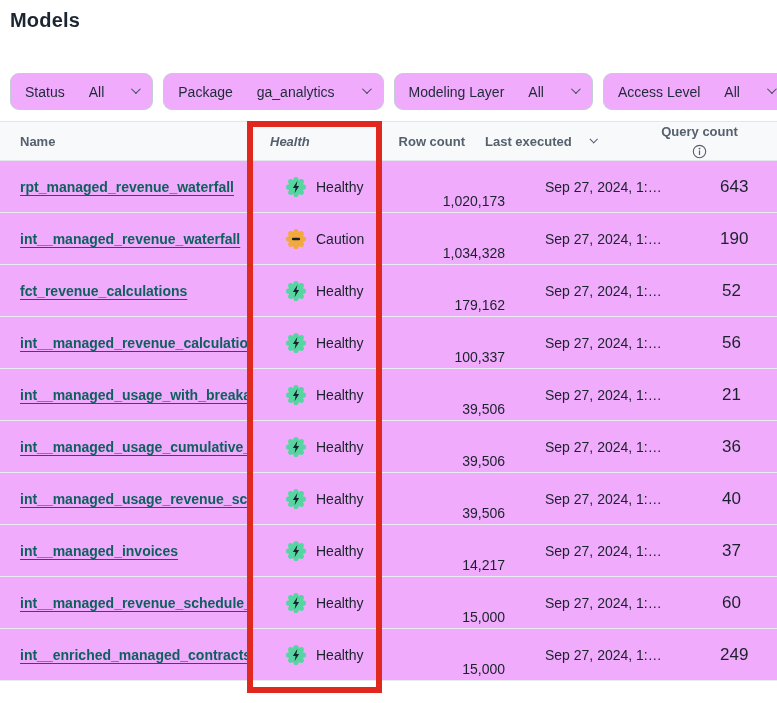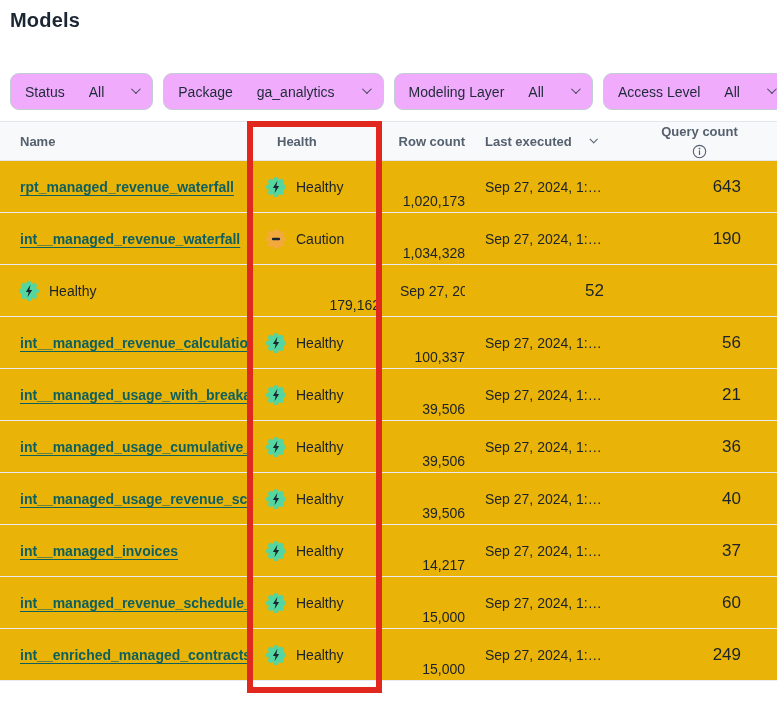--- a/index.html
+++ b/index.html
@@ -30,30 +30,30 @@
     display: grid;
     grid-template-columns: 247px 133px 85px 175px 1fr;
     align-items: center;
   }
   .thead {
     height: 40px; background: #f8f9fb;
     border-top: 1px solid #e3e7ec; border-bottom: 1px solid #e3e7ec;
     font-size: 13px; font-weight: 700; color: #55606e;
   }
   .thead .th { display: flex; align-items: center; }
-  .row { height: 52px; border-bottom: 1px solid #e8ebef; background: #eab308; }
+  .row { height: 52px; border-bottom: 1px solid #e8ebef; background: #f0abfc; gap: 20px; }
 
   .cell-name  { padding-left: 20px; overflow: hidden; white-space: nowrap; }
   .cell-health{ padding-left: 18px; display: flex; align-items: center; gap: 9px; }
   .cell-rowcount { justify-self: stretch; text-align: right; font-size: 14px; margin-top: 29px; }
   .cell-date  { padding-left: 20px; font-size: 14px; white-space: nowrap; overflow: hidden; }
   .cell-query { text-align: right; padding-right: 36px; font-size: 17px; }
 
   .thead .th-name { padding-left: 20px; }
-  .thead .th-health { padding-left: 30px; }
+  .thead .th-health { padding-left: 23px; font-style: italic; }
   .thead .th-rowcount { justify-content: flex-end; }
   .thead .th-date { padding-left: 20px; gap: 18px; }
   .thead .th-query { justify-content: flex-end; padding-right: 18px; gap: 5px; flex-direction: column; }
   .sort-chevron {
     width: 6px; height: 6px; border-right: 1.5px solid #55606e; border-bottom: 1.5px solid #55606e;
     transform: rotate(45deg) translateY(-1px); display: inline-block; margin-top: -3px;
   }
 
   a.model-link {
     color: #0e5f5e; font-size: 14px; font-weight: 700;
@@ -168,20 +168,21 @@
           </svg>
         </span>
       <span class="health-label">Caution</span>
     </div>
     <div class="cell-rowcount">1,034,328</div>
     <div class="cell-date">Sep 27, 2024, 1:…</div>
     <div class="cell-query">190</div>
   </div>
 
   <div class="tr row">
+    <div class="cell-name"><a href="#" class="model-link">fct_revenue_calculations</a></div>
     <div class="cell-health">
       <span class="badge healthy">
           <svg width="22" height="22" viewBox="0 0 24 24">
             <use class="seal" href="#seal-shape"></use>
             <polygon class="zap-icon" fill="#15242e" points="13.6,5.2 8.6,13 11.6,13 10.4,18.8 15.4,11 12.4,11"></polygon>
             <rect class="minus-icon" x="7.5" y="10.7" width="9" height="2.6" rx="1.3" fill="#15242e"></rect>
           </svg>
         </span>
       <span class="health-label">Healthy</span>
     </div>

